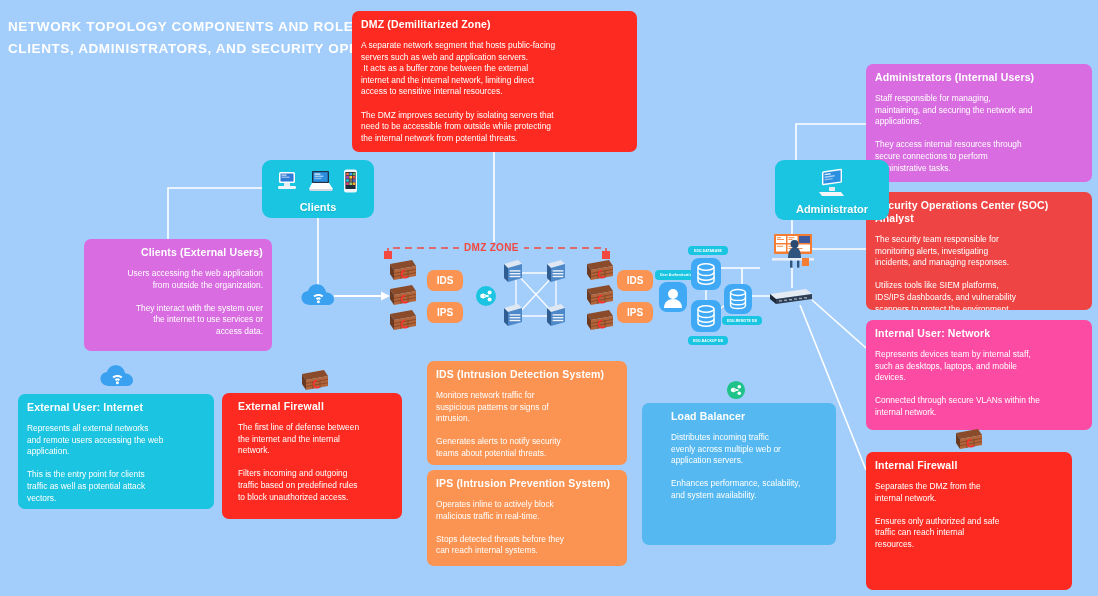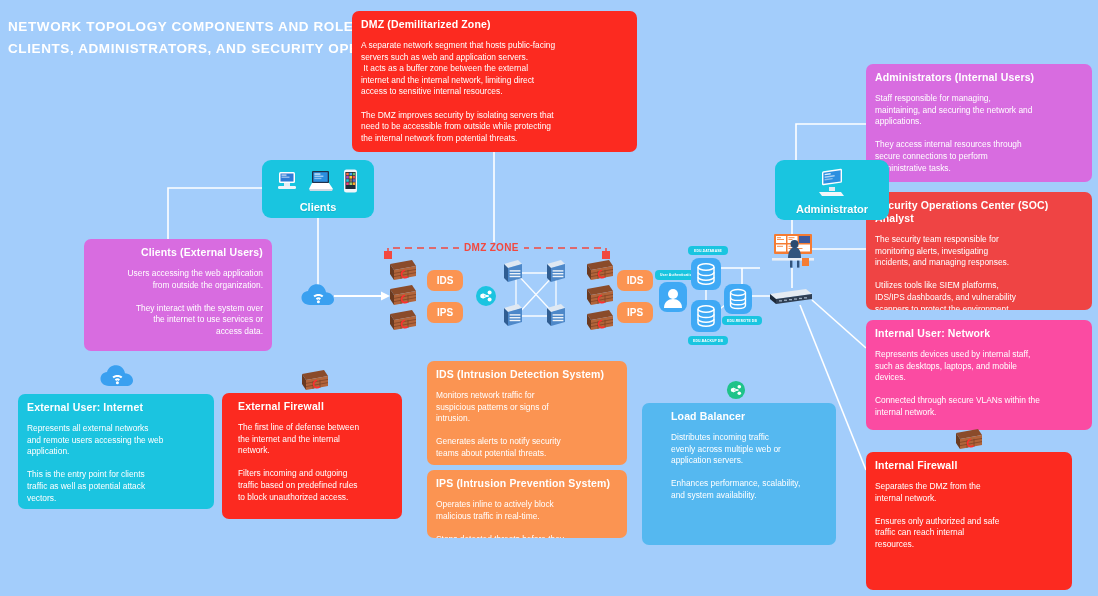--- a/index.html
+++ b/index.html
@@ -178,21 +178,21 @@
 monitoring alerts, investigating
 incidents, and managing responses.
 
 Utilizes tools like SIEM platforms,
 IDS/IPS dashboards, and vulnerability
 scanners to protect the environment.</div>
   </div>
 
   <div class="card pink" style="left:866px;top:320px;width:226px;height:110px;">
     <div class="hd">Internal User: Network</div>
-    <div class="bd">Represents devices used by internal staff,
+    <div class="bd">Represents devices team by internal staff,
 such as desktops, laptops, and mobile
 devices.
 
 Connected through secure VLANs within the
 internal network.</div>
   </div>
 
   <div class="card red" style="left:866px;top:452px;width:206px;height:138px;">
     <div class="hd">Internal Firewall</div>
     <div class="bd">Separates the DMZ from the
@@ -238,21 +238,21 @@
   <div class="card orange" style="left:427px;top:361px;width:200px;height:104px;">
     <div class="hd">IDS (Intrusion Detection System)</div>
     <div class="bd">Monitors network traffic for
 suspicious patterns or signs of
 intrusion.
 
 Generates alerts to notify security
 teams about potential threats.</div>
   </div>
 
-  <div class="card orange" style="left:427px;top:470px;width:200px;height:68px;">
+  <div class="card orange" style="left:427px;top:470px;width:200px;height:96px;">
     <div class="hd">IPS (Intrusion Prevention System)</div>
     <div class="bd">Operates inline to actively block
 malicious traffic in real-time.
 
 Stops detected threats before they
 can reach internal systems.</div>
   </div>
 
   <div class="card lblue" style="left:642px;top:403px;width:194px;height:142px;padding-left:29px;">
     <div class="hd">Load Balancer</div>

